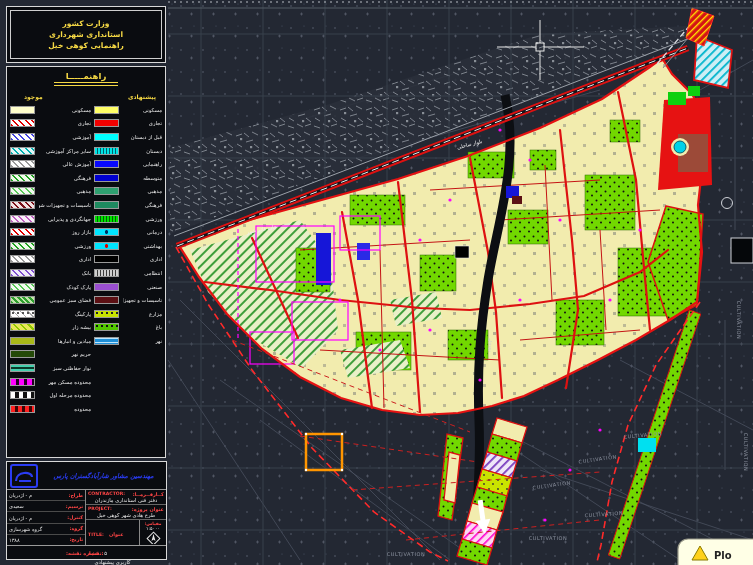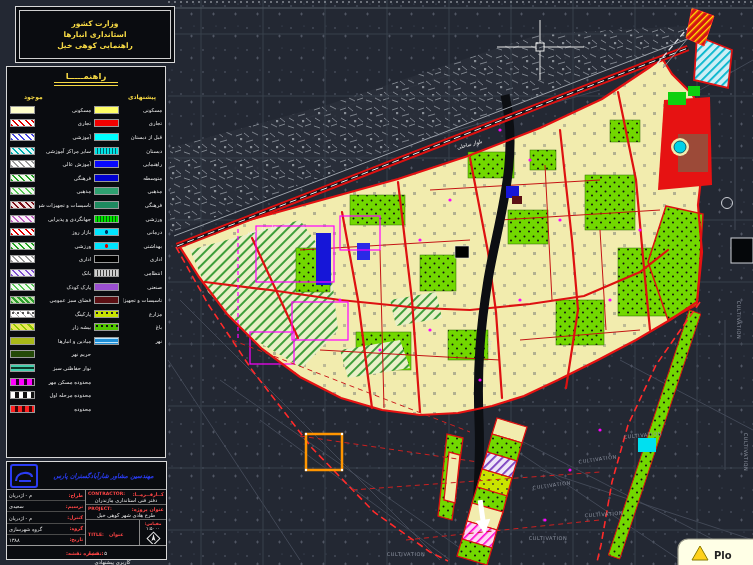--- a/index.html
+++ b/index.html
@@ -1,21 +1,21 @@
 <!DOCTYPE html>
 <html><head>
 <meta charset="utf-8">
 <style>
   html,body{margin:0;padding:0;background:#101218;}
   #stage{position:relative;width:753px;height:565px;overflow:hidden;
          font-family:"DejaVu Sans",sans-serif;background:#232833;}
   svg text{font-family:"DejaVu Sans",sans-serif;}
   .panel{position:absolute;background:#0a0c10;border:1px solid #d8d8d8;box-sizing:border-box;color:#e8e8e8;}
   
-  #hdr{left:6px;top:6px;width:160px;height:57px;padding:3px;margin-left:9px;}
+  #hdr{left:6px;top:6px;width:160px;height:57px;padding:3px;}
   #hdr .inner{border:1px solid #cfcfcf;height:100%;box-sizing:border-box;display:flex;flex-direction:column;justify-content:center;gap:2px;}
   #hdr .l{color:#f6d945;font-size:7.5px;font-weight:bold;text-align:center;direction:rtl;}
   
   #lg{left:6px;top:66px;width:160px;height:392px;padding:4px 3px 2px 3px;}
   #lg .ttl{color:#f6d945;font-size:8.5px;font-weight:bold;text-align:center;direction:rtl;}
   #lg .rule{width:64px;margin:1px auto 0 auto;border-top:1px solid #f6d945;border-bottom:1px solid #f6d945;height:2px;}
   #lg .cols{display:flex;justify-content:space-between;color:#f6d945;font-size:6px;font-weight:bold;margin:7px 6px 3px 14px;direction:rtl;}
   .lrow{display:grid;grid-template-columns:26px 52px 26px 1fr;gap:3px;align-items:center;height:13.6px;}
   .lab{font-size:5.3px;color:#e8e8e8;text-align:right;direction:rtl;white-space:nowrap;overflow:hidden;}
   .sw{width:25px;height:8px;border:1px solid #9a9a9a;box-sizing:border-box;}
@@ -318,21 +318,21 @@
     <g>
       <rect x="678" y="539" width="110" height="40" rx="10" fill="#ffffe6" stroke="#9a9a8a" stroke-width="1.2"></rect>
       <polygon points="692,560 700,546 708,560" fill="#ffd11a" stroke="#8a7a00" stroke-width="1"></polygon>
       <text id="balloon-text" x="714" y="559" font-size="10" font-weight="bold" fill="#222">Plo</text>
     </g>
   </svg>
 
   <div id="hdr" class="panel">
     <div class="inner">
       <div class="l">وزارت کشور</div>
-      <div class="l">استانداری انبارها</div>
+      <div class="l">استانداری شهرداری</div>
       <div class="l">راهنمایی کوهی خیل</div>
     </div>
   </div>
 
   <div id="lg" class="panel">
     <div class="ttl">راهنمـــــا</div>
     <div class="rule"></div>
     <div class="cols">
       <span>پیشنهادی</span>
       <span>موجود</span>

